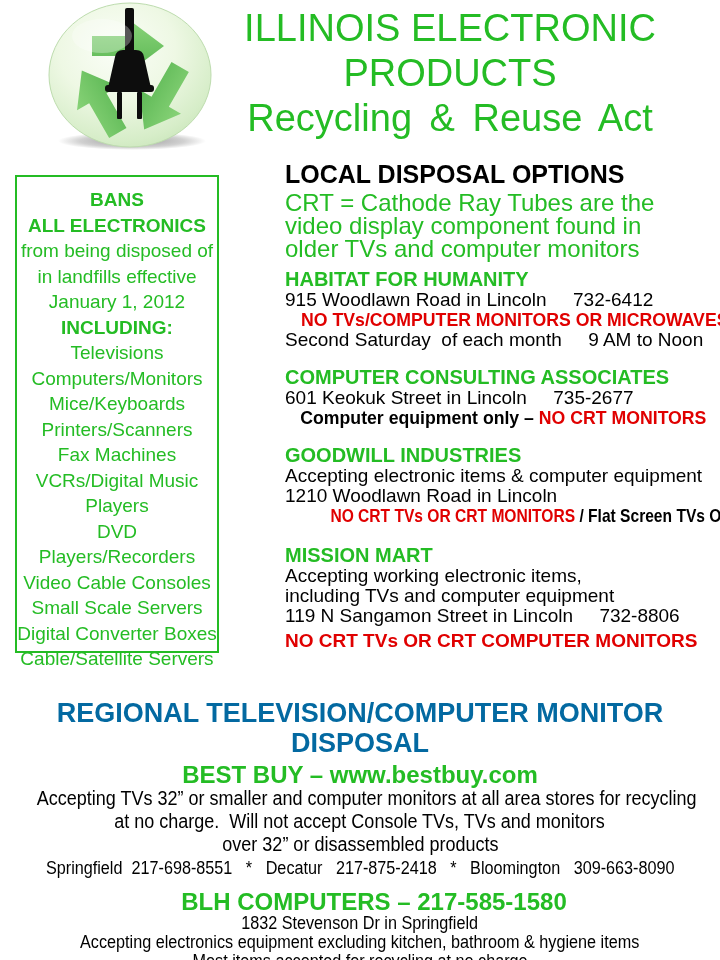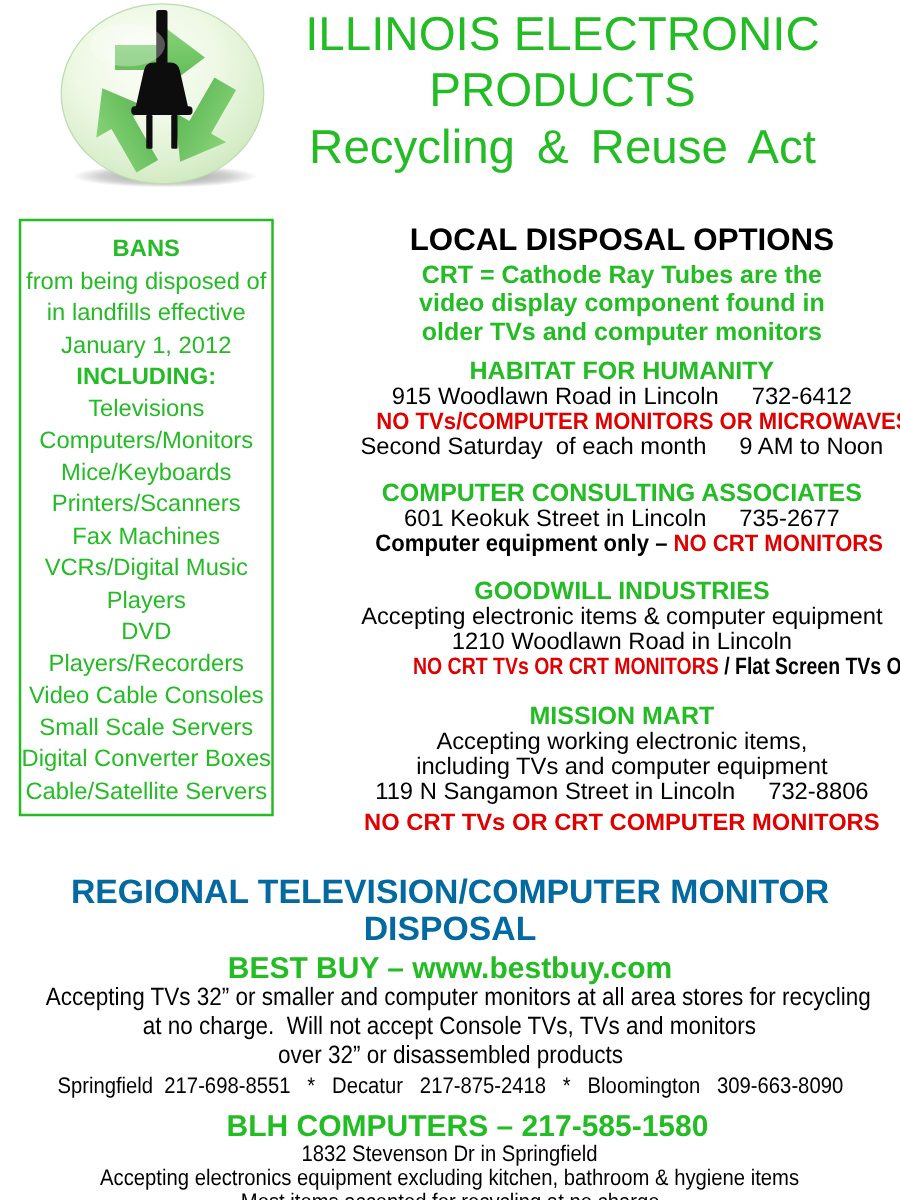--- a/index.html
+++ b/index.html
@@ -19,23 +19,23 @@
   }
   .title .line3{word-spacing:7px;}
   
   .bans-box{
     position:absolute;left:15px;top:175px;width:204px;height:478px;box-sizing:border-box;
     border:2px solid var(--green);text-align:center;color:var(--green);
     font-size:19px;line-height:25.5px;padding-top:10px;
   }
   .bans-box .b{font-weight:bold;}
   
-  .right-col{position:absolute;left:285px;top:160px;width:425px;text-align:center;margin-top:18px;}
+  .right-col{position:absolute;left:285px;top:160px;width:425px;text-align:left;}
   .ldo-heading{font-size:25px;line-height:29px;font-weight:bold;color:#000;}
-  .crt-note{color:var(--green);font-weight:bold;font-size:20px;line-height:23px;margin-top:2px;}
+  .crt-note{color:var(--green);font-weight:normal;font-size:24px;line-height:23px;margin-top:2px;}
   .sec{margin-top:8px;}
   .sec.m16{margin-top:16px;}
   .sec.m18{margin-top:18px;}
   .sec-h{color:var(--green);font-weight:bold;font-size:20px;line-height:22px;}
   .body{font-size:19px;line-height:20px;white-space:pre;}
   .alert{color:var(--red);font-weight:bold;font-size:19px;line-height:20px;white-space:pre;}
   .alert.gap{margin-top:5px;}
   .bold{font-weight:bold;}
   .red{color:var(--red);}
   .squeeze{display:inline-block;transform:scaleX(0.93);transform-origin:50% 50%;white-space:pre;}
@@ -91,20 +91,21 @@
   </svg>
 
   <div class="title">
     <div>ILLINOIS ELECTRONIC</div>
     <div>PRODUCTS</div>
     <div class="line3">Recycling &amp; Reuse Act</div>
   </div>
 
   <div class="bans-box">
     <div class="b">BANS</div>
+    <div class="b">ALL ELECTRONICS</div>
     <div>from being disposed of</div>
     <div>in landfills effective</div>
     <div>January 1, 2012</div>
     <div class="b">INCLUDING:</div>
     <div>Televisions</div>
     <div>Computers/Monitors</div>
     <div>Mice/Keyboards</div>
     <div>Printers/Scanners</div>
     <div>Fax Machines</div>
     <div>VCRs/Digital Music</div>

